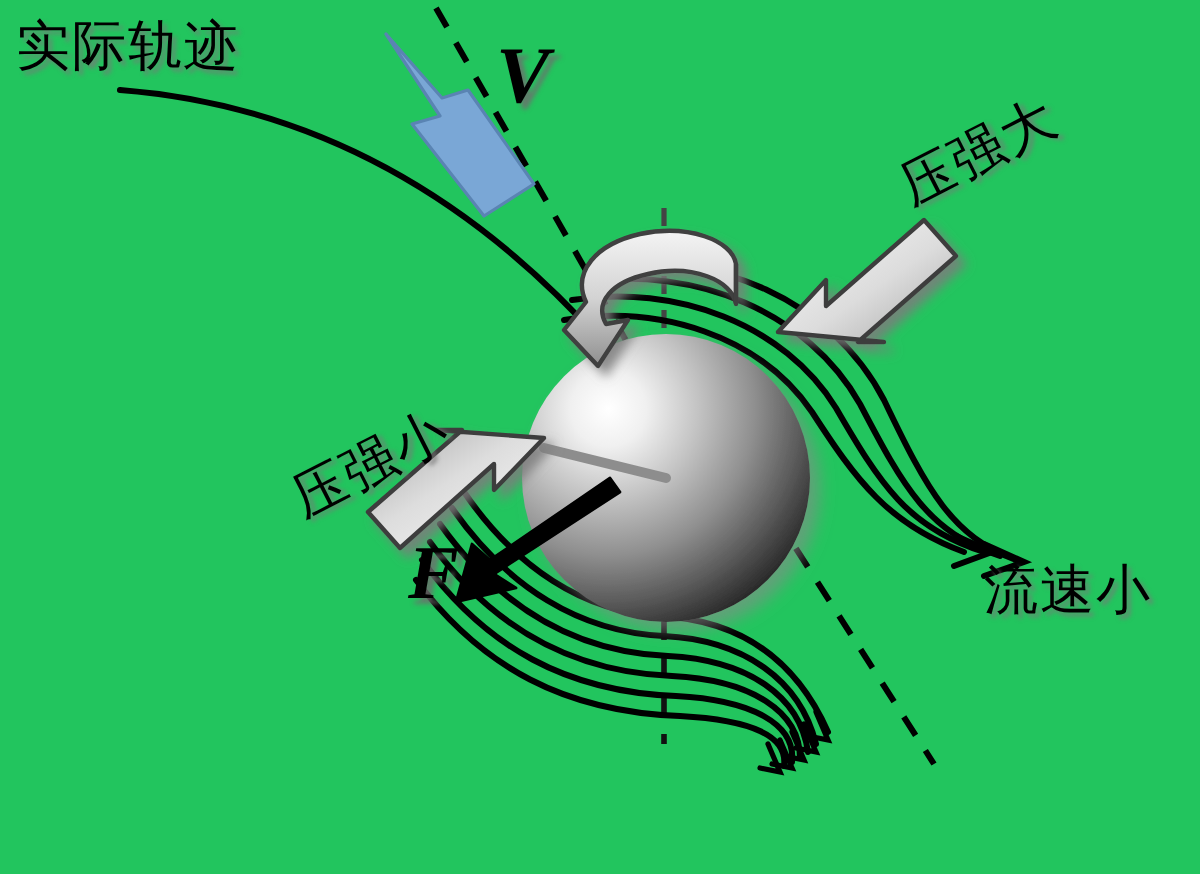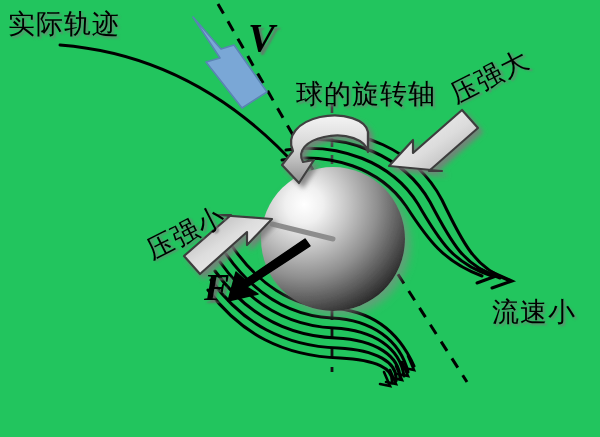--- a/index.html
+++ b/index.html
@@ -41,21 +41,21 @@
     font-family: "Liberation Serif", "DejaVu Serif", serif;
     font-style: italic;
     font-weight: bold;
     font-size: 40px;
     text-shadow: 3px 3px 2px rgba(110,110,110,0.8);
   }
   #lbl-trajectory { left: 8px;  top: 10px; }
   #lbl-spin-axis  { left: 296px; top: 80px; }
   #lbl-press-high { left: 452px; top: 82px;  transform: rotate(-27deg); transform-origin: 0 50%; }
   #lbl-press-low  { left: 148px; top: 238px; transform: rotate(-27deg); transform-origin: 0 50%; }
-  #lbl-speed-low  { left: 492px; top: 298px; }
+  #lbl-speed-low  { left: 492px; top: 282px; }
   #lbl-speed-high { left: 312px; top: 368px; }
   #lbl-v { left: 248px; top: 18px; }
   #lbl-f { left: 204px; top: 268px; font-size: 38px; }
 </style>
 </head>
 <body>
 
 <div id="stage">
 
   <svg width="600" height="437" viewBox="0 0 600 437">
@@ -159,21 +159,20 @@
       <path d="M 193 17 L 220 58 L 206 62 L 242 108 L 267 92 L 234 45 L 221 49 Z" fill="#7aa7d6" stroke="#5a84b3" stroke-width="1.6" stroke-linejoin="round"></path>
     </g>
 
     <g>
       <path d="M 310 246 L 247 287 L 258 294 L 228 301 L 236 272 L 245 280 L 305 239 Z" fill="#000000" stroke="#000000" stroke-width="1.4" stroke-linejoin="round"></path>
     </g>
   </svg>
 
   <div class="lbl cn" id="lbl-trajectory">实际轨迹</div>
 
-  <div class="lbl cn" id="lbl-spin-axis">球的旋转轴</div>
 
   <div class="lbl cn" id="lbl-press-high">压强大</div>
 
   <div class="lbl cn" id="lbl-press-low">压强小</div>
 
   <div class="lbl cn" id="lbl-speed-low">流速小</div>
 
 
   <div class="lbl vec" id="lbl-v">V</div>
 

